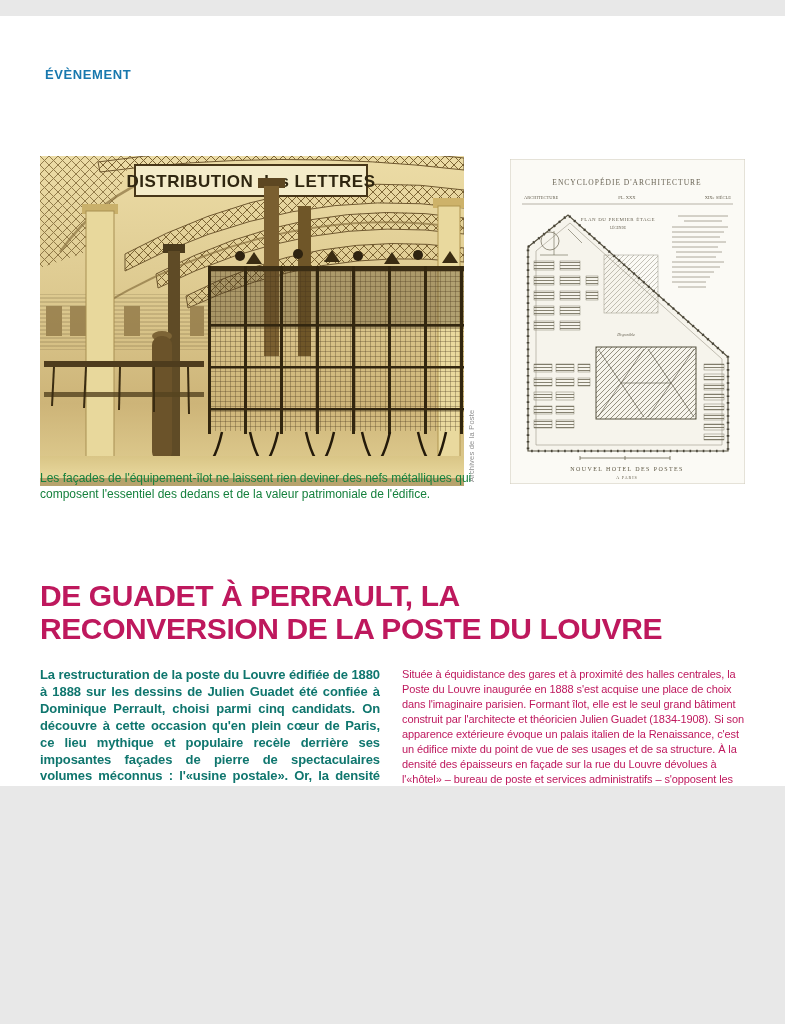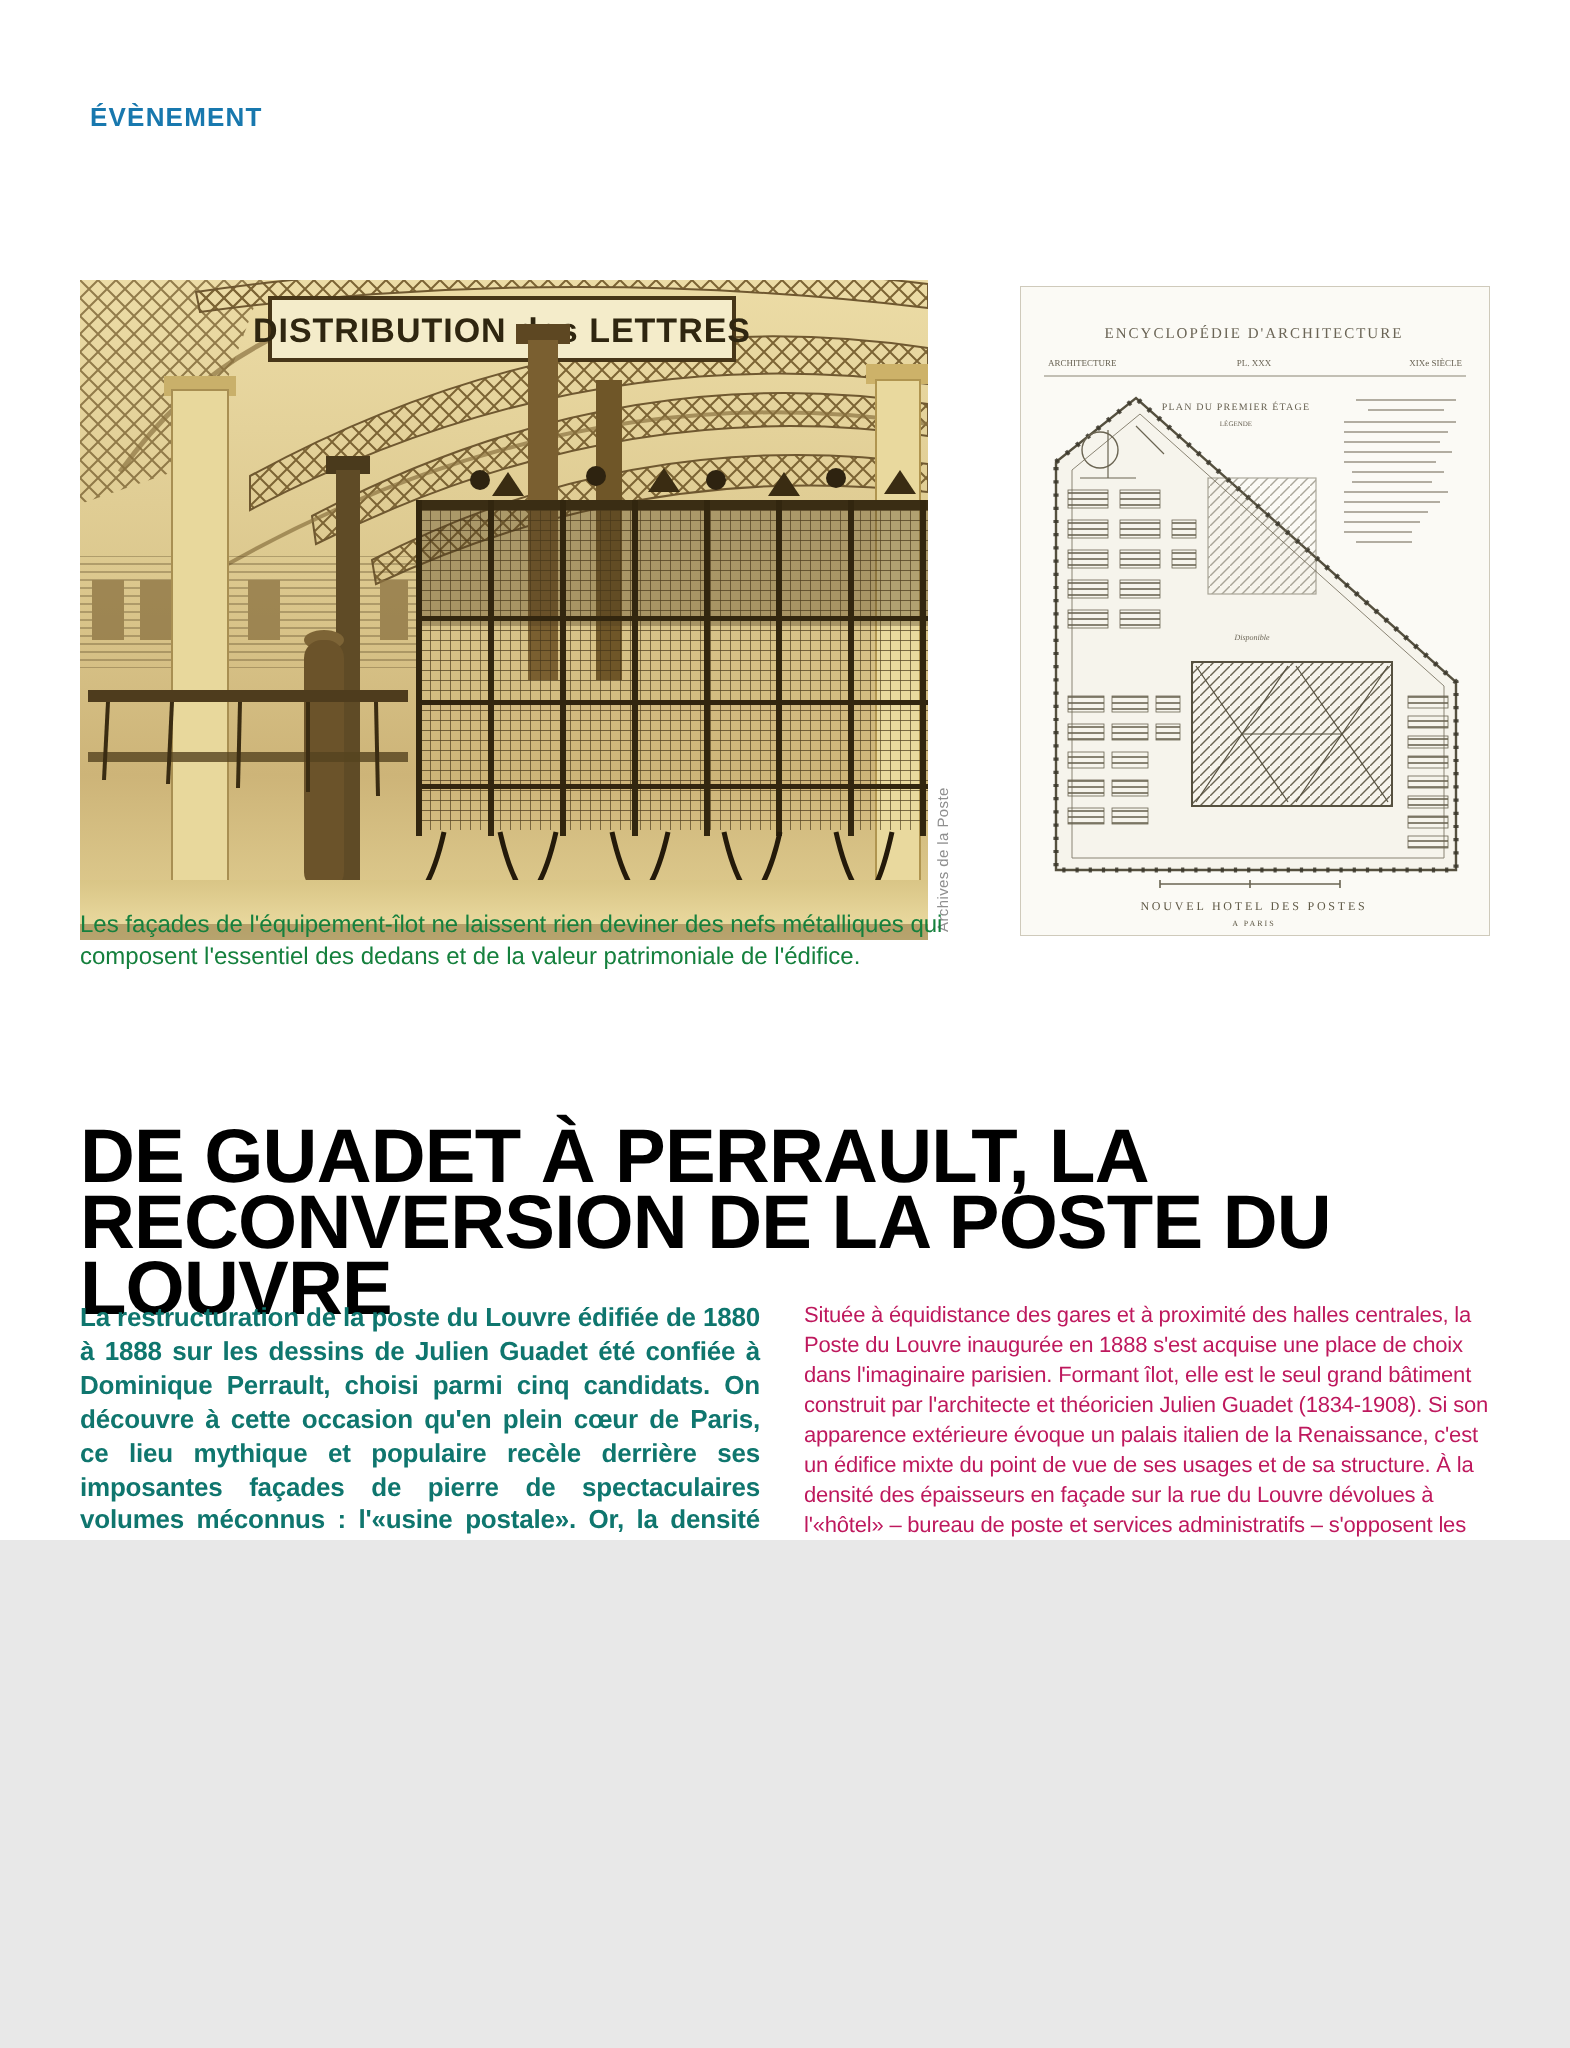--- a/index.html
+++ b/index.html
@@ -1,38 +1,38 @@
 <!DOCTYPE html>
 <html lang="fr"><head>
 <meta charset="utf-8">
 <style>
   * { margin:0; padding:0; box-sizing:border-box; }
   html,body { background:#e8e8e8; }
   .page {
-    position:relative; width:785px; height:770px; margin:0 auto;
+    position:relative; width:785px; height:770px; margin:16px auto;
     background:#ffffff; overflow:hidden;
     font-family:"Liberation Sans", sans-serif; color:#1b1b1b;
   }
   .section-label {
     position:absolute; left:45px; top:51px;
     color:#1878ae; font-size:13px; font-weight:bold; letter-spacing:.6px;
   }
   .hall-photo { position:absolute; left:40px; top:140px; width:424px; height:330px; display:block; }
   .plan-plate { position:absolute; left:510px; top:143px; width:235px; height:325px; display:block; }
   .photo-credit {
     position:absolute; left:467px; top:466px; transform:rotate(-90deg); transform-origin:0 0;
     font-size:7.5px; color:#8f8f8f; white-space:nowrap; letter-spacing:.2px;
   }
   .caption {
     position:absolute; left:40px; top:455px; width:462px;
     font-size:12px; line-height:15.5px; color:#15803d;
   }
   .headline {
     position:absolute; left:40px; top:563px; width:716px;
-    font-size:38px; line-height:33px; font-weight:bold; color:#000000;
+    font-size:30px; line-height:33px; font-weight:bold; color:#be185d;
     letter-spacing:-0.4px;
   }
   .columns { position:absolute; left:40px; top:651px; width:706px; display:flex; gap:22px; }
   .col-left { width:340px; flex:0 0 340px; }
   .col-right { flex:1; }
   .intro {
     font-size:13px; line-height:16.9px; font-weight:bold; text-align:justify;
     color:#0f766e; letter-spacing:-0.1px;
   }
   .author { margin-top:10px; text-align:right; font-style:italic; font-weight:bold; font-size:12.5px; color:#14532d; }

